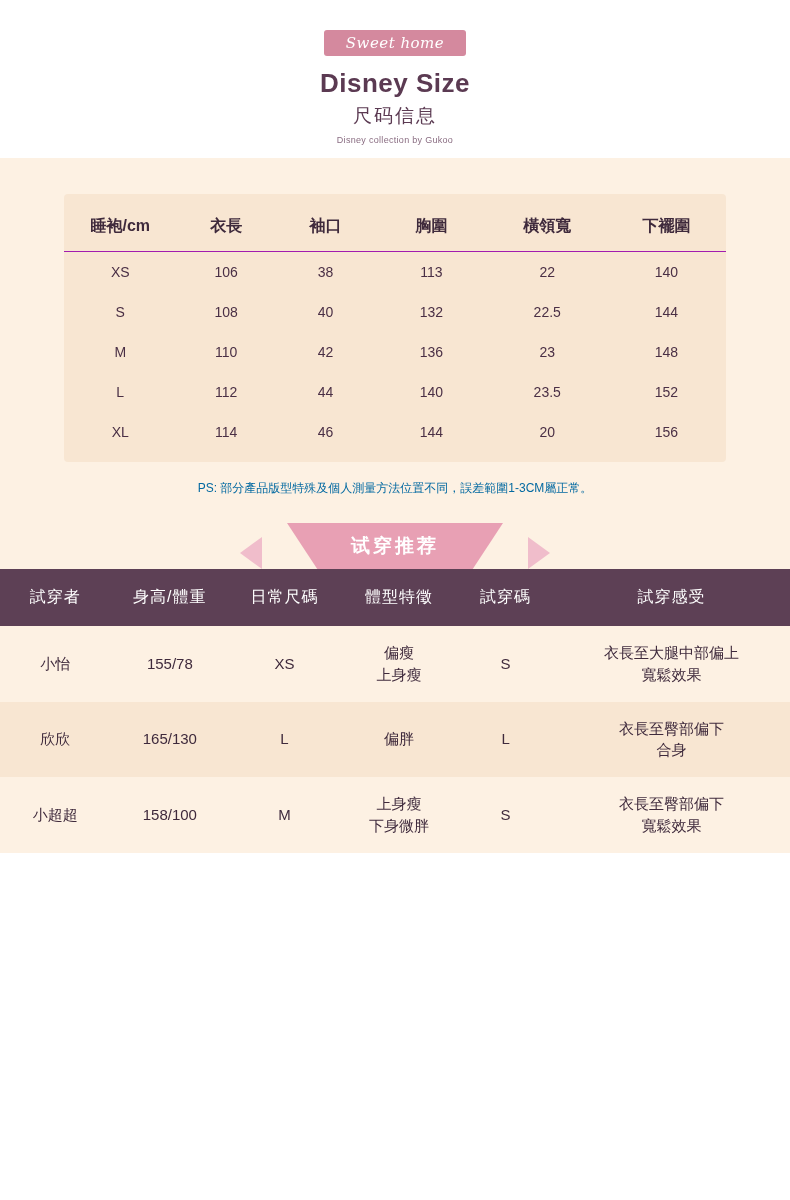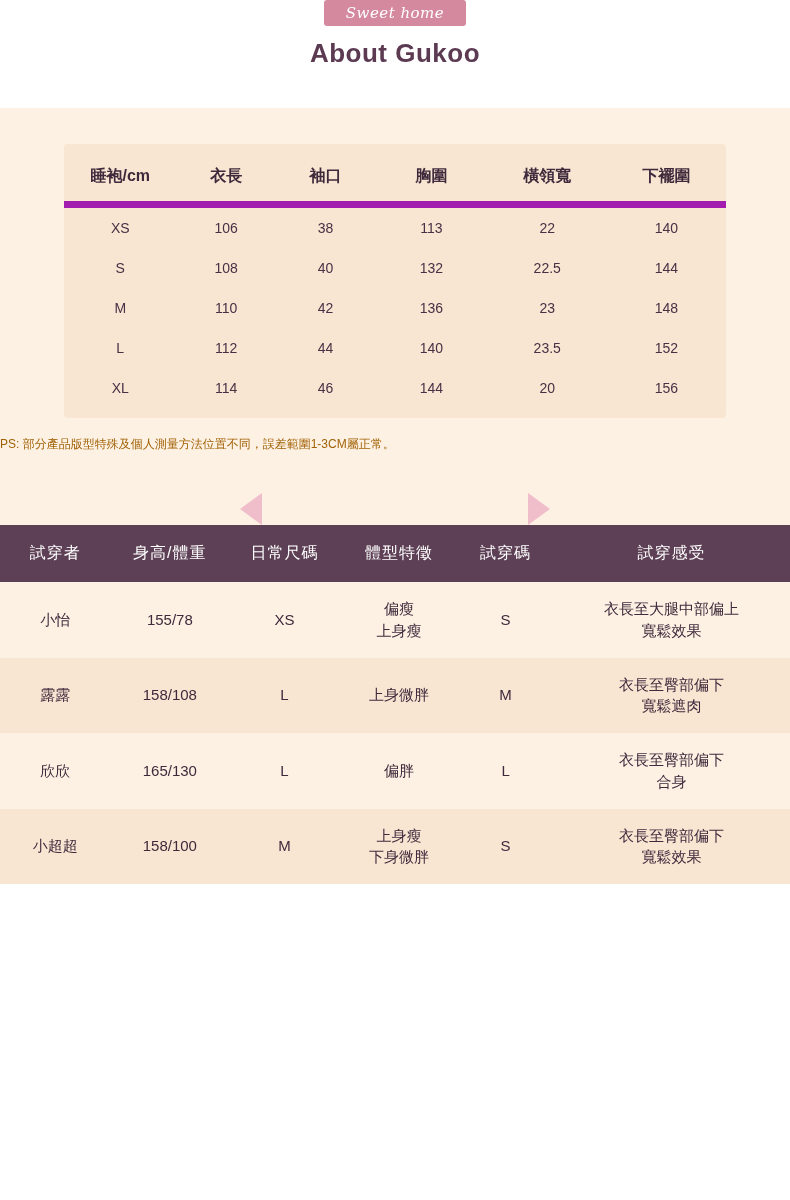--- a/index.html
+++ b/index.html
@@ -16,23 +16,24 @@
 
   .page {
     position: relative;
     width: 790px;
     height: 1200px;
     background: #ffffff;
   }
 
   
   .header {
+    padding-top: 30px;
     text-align: center;
     background: #ffffff;
-    height: 108px;
+    height: 158px;
     box-sizing: border-box;
   }
   .badge {
     display: inline-block;
     background: #d4899e;
     color: #ffffff;
     font-family: "DejaVu Serif", serif;
     font-style: italic;
     font-size: 15px;
     padding: 4px 22px;
@@ -77,42 +78,42 @@
     font-size: 15px;
     color: #4a2f45;
   }
   table.size-table th {
     font-weight: bold;
     font-size: 16px;
     padding: 16px 0 14px 0;
     color: #3f2a3c;
   }
   table.size-table thead tr {
-    border-bottom: 7px solid #a21caf;
+    border-bottom: 1px solid #a21caf;
   }
   table.size-table td {
     text-align: center;
     padding: 12px 0;
     color: #4a2f45;
     font-size: 14px;
   }
   table.size-table td.label {
     font-size: 14px;
   }
   .col-0 { width: 17%; }
   .col-1 { width: 15%; }
   .col-2 { width: 15%; font-family: Liberation Mono, monospace; }
   .col-3 { width: 17%; }
   .col-4 { width: 18%; }
   .col-5 { width: 18%; }
 
   .ps-note {
-    text-align: left;
+    text-align: center;
     font-size: 12px;
-    color: #a16207;
+    color: #0369a1;
     margin-top: 18px;
   }
 
   
   .tryon-section {
     position: relative;
     background: #5d4055;
   }
   .ribbon-wrap {
     position: relative;
@@ -192,21 +193,23 @@
     background: #ffffff;
   }
 </style>
 </head>
 <body>
 
 <div class="page">
 
   <div class="header">
     <div class="badge">Sweet home</div>
-    <div class="about-size">About Gukoo</div>
+    <div class="about-size">Disney Size</div>
+    <div class="size-cn">尺码信息</div>
+    <div class="sub-en">Disney collection by Gukoo</div>
   </div>
 
   <div class="size-block">
     <div class="size-table-wrap">
       <table class="size-table">
         <thead>
           <tr>
             <th class="col-0">睡袍/cm</th>
             <th class="col-1">衣長</th>
             <th class="col-2">袖口</th>
@@ -258,20 +261,21 @@
           </tr>
         </tbody>
       </table>
     </div>
     <div class="ps-note">PS: 部分產品版型特殊及個人測量方法位置不同，誤差範圍1-3CM屬正常。</div>
   </div>
 
   <div class="ribbon-wrap">
     <div class="ribbon-left"></div>
     <div class="ribbon-right"></div>
+    <div class="ribbon">试穿推荐</div>
   </div>
 
   <div class="tryon-section">
     <table class="tryon-table">
       <thead>
         <tr>
           <th class="t-col-0">試穿者</th>
           <th class="t-col-1">身高/體重</th>
           <th class="t-col-2">日常尺碼</th>
           <th class="t-col-3">體型特徵</th>
@@ -282,28 +286,20 @@
       <tbody>
         <tr>
           <td class="name">小怡</td>
           <td>155/78</td>
           <td>XS</td>
           <td class="multiline">偏瘦<br>上身瘦</td>
           <td>S</td>
           <td class="multiline">衣長至大腿中部偏上<br>寬鬆效果</td>
         </tr>
         <tr>
-          <td class="name">露露</td>
-          <td>158/108</td>
-          <td>L</td>
-          <td class="multiline">上身微胖</td>
-          <td>M</td>
-          <td class="multiline">衣長至臀部偏下<br>寬鬆遮肉</td>
-        </tr>
-        <tr>
           <td class="name">欣欣</td>
           <td>165/130</td>
           <td>L</td>
           <td class="multiline">偏胖</td>
           <td>L</td>
           <td class="multiline">衣長至臀部偏下<br>合身</td>
         </tr>
         <tr>
           <td class="name">小超超</td>
           <td>158/100</td>

